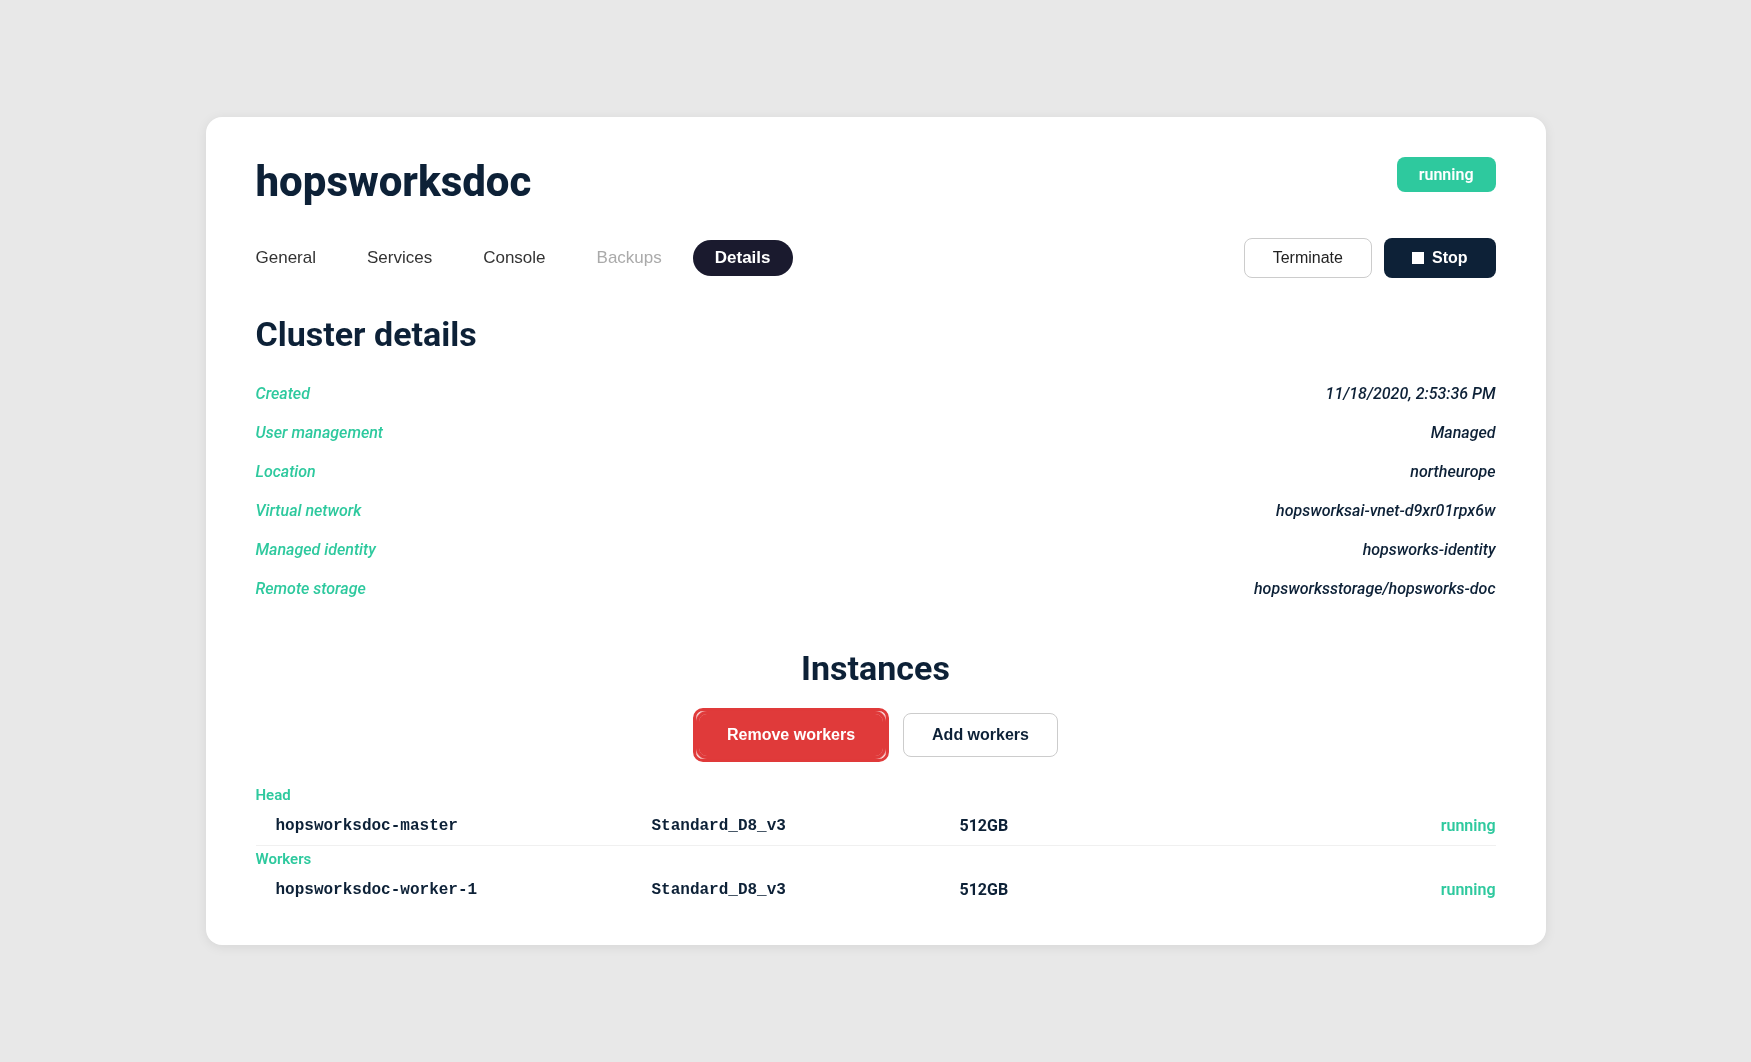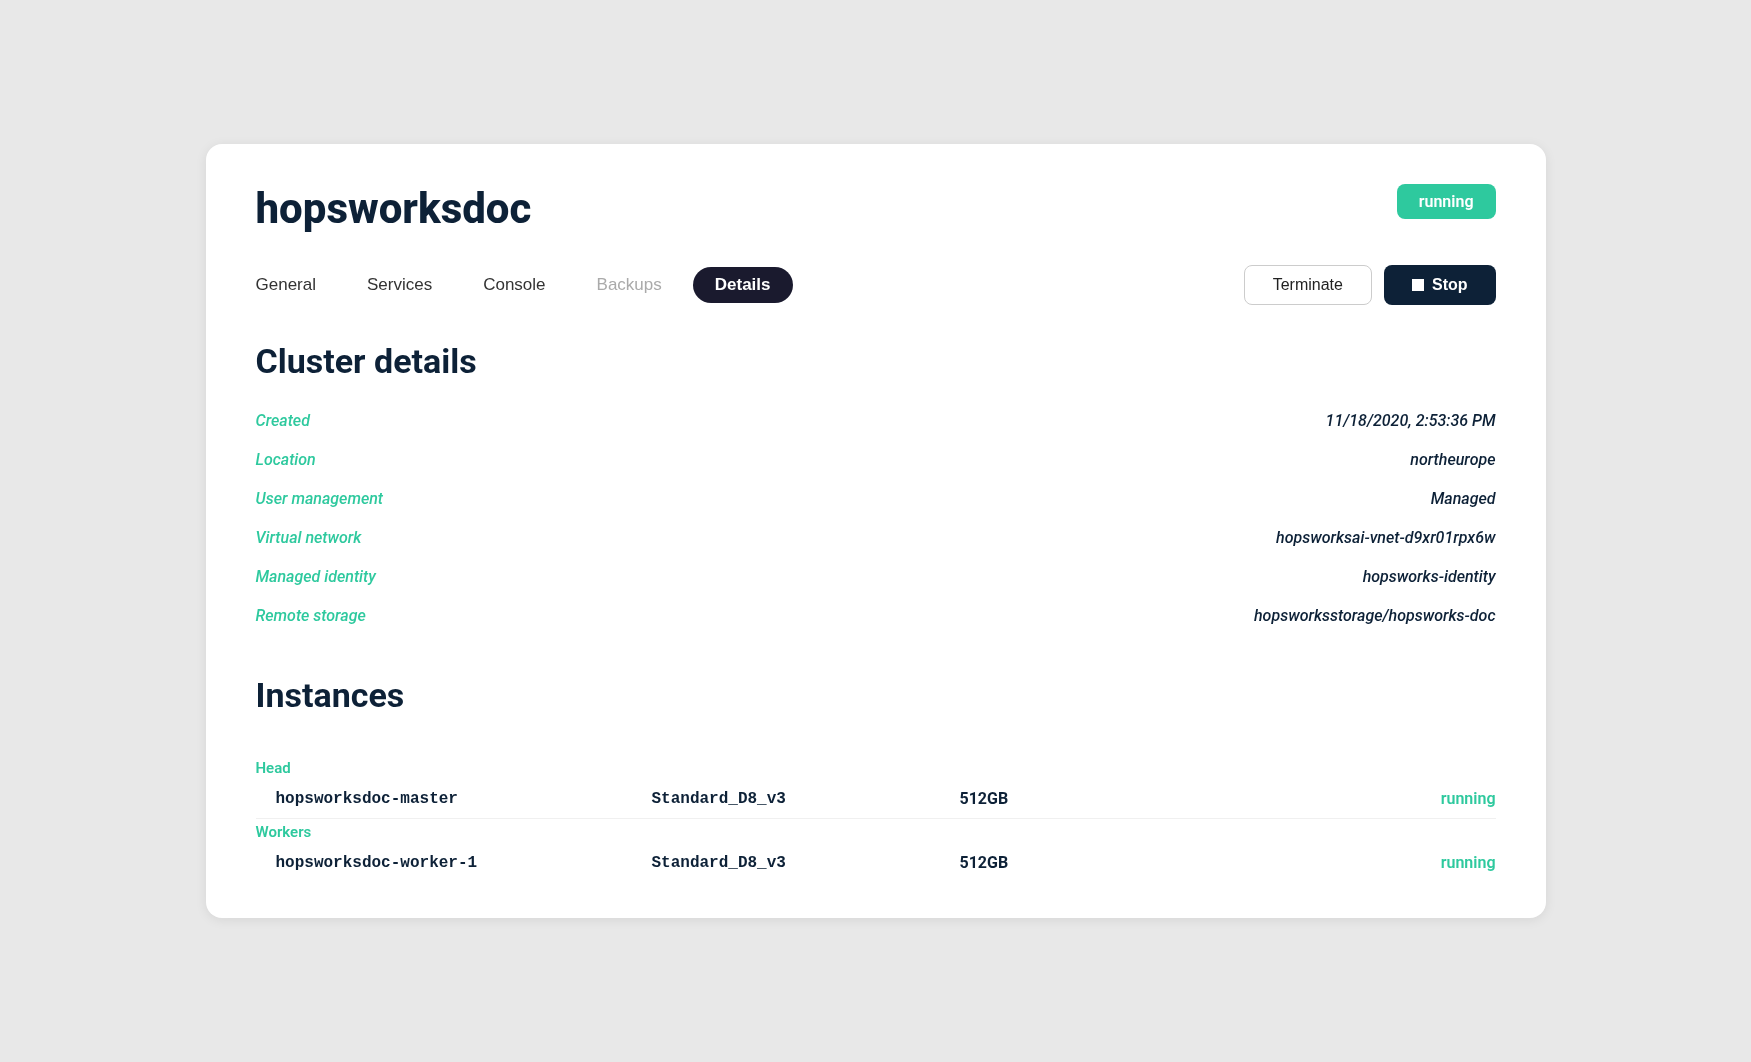--- a/index.html
+++ b/index.html
@@ -130,20 +130,21 @@
       font-size: 16px;
       color: #0d2137;
       font-weight: 500;
       text-align: right;
     }
     .instances-header {
       display: flex;
       align-items: center;
       justify-content: space-between;
       margin-bottom: 24px;
+      flex-direction: column;
     }
     .btn-remove-workers {
       background: #e03a3a;
       color: #fff;
       font-size: 16px;
       font-weight: 600;
       padding: 12px 28px;
       border-radius: 8px;
       cursor: pointer;
       border: none;
@@ -243,45 +244,51 @@
   </div>
 
   <div>
     <h2 class="section-title">Cluster details</h2>
     <div class="details-table">
       <div class="details-row">
         <span class="detail-label">Created</span>
         <span class="detail-value">11/18/2020, 2:53:36 PM</span>
       </div>
       <div class="details-row">
+        <span class="detail-label">User management</span>
+        <span class="detail-value">Managed</span>
+      </div>
+      <div class="details-row">
         <span class="detail-label">Location</span>
         <span class="detail-value">northeurope</span>
-      </div>
-      <div class="details-row">
-        <span class="detail-label">User management</span>
-        <span class="detail-value">Managed</span>
       </div>
       <div class="details-row">
         <span class="detail-label">Virtual network</span>
         <span class="detail-value">hopsworksai-vnet-d9xr01rpx6w</span>
       </div>
       <div class="details-row">
         <span class="detail-label">Managed identity</span>
         <span class="detail-value">hopsworks-identity</span>
       </div>
       <div class="details-row">
         <span class="detail-label">Remote storage</span>
         <span class="detail-value">hopsworksstorage/hopsworks-doc</span>
       </div>
     </div>
   </div>
 
   <div>
     <div class="instances-header">
       <h2 class="section-title">Instances</h2>
+      <div class="instances-actions">
+        <div class="remove-workers-wrapper">
+          <button class="btn-remove-workers">Remove workers</button>
+        </div>
+        <button class="btn-add-workers">Add workers</button>
+      </div>
     </div>
 
     <div>
       <div class="instance-group-label">Head</div>
       <div class="instance-row">
         <span class="instance-name">hopsworksdoc-master</span>
         <span class="instance-type">Standard_D8_v3</span>
         <span class="instance-storage">512GB</span>
         <span class="instance-status">running</span>
       </div>

